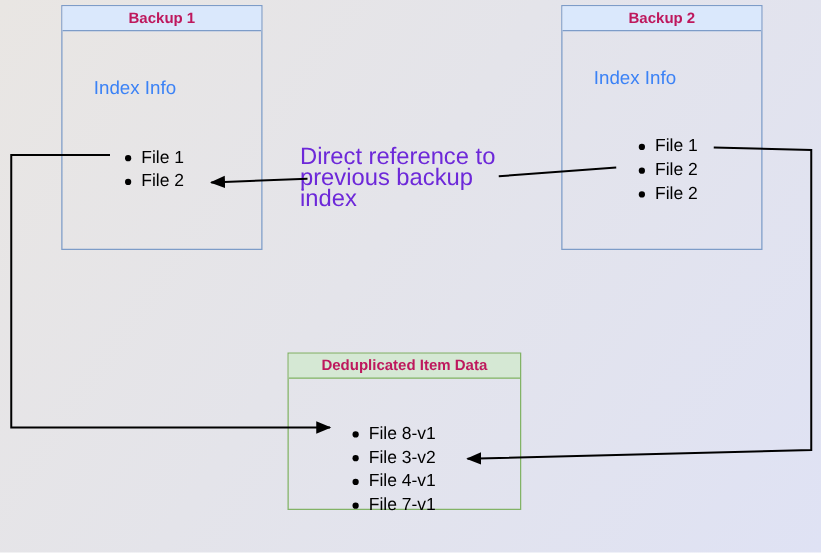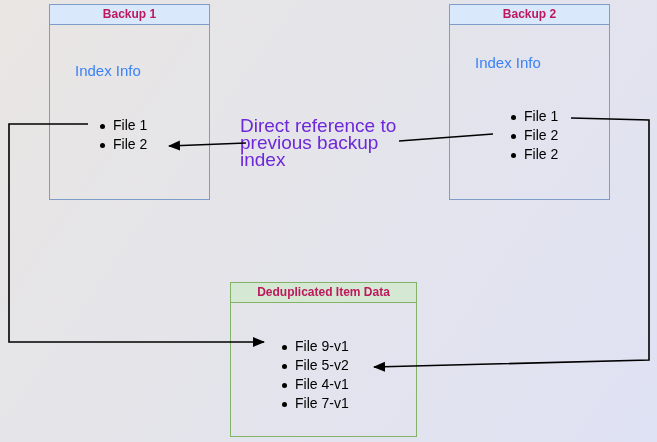--- a/index.html
+++ b/index.html
@@ -66,25 +66,25 @@
   <div class="box blue" style="left:449px;top:4px;width:161px;height:196px;">
     <div class="hdr blue">Backup 2</div>
     <div class="ilabel" style="left:25px;top:49px;">Index Info</div>
     <ul class="files" style="left:74px;top:102px;">
       <li>File 1</li>
       <li>File 2</li>
       <li>File 2</li>
     </ul>
   </div>
 
-  <div class="box green" style="left:230px;top:282px;width:187px;height:155px;">
+  <div class="box green" style="left:230px;top:282px;width:187px;height:126px;">
     <div class="hdr green">Deduplicated Item Data</div>
     <ul class="files" style="left:64px;top:54px;">
-      <li>File 9-v1</li>
-      <li>File 5-v2</li>
+      <li>File 8-v1</li>
+      <li>File 3-v2</li>
       <li>File 4-v1</li>
       <li>File 7-v1</li>
     </ul>
   </div>
 
   <div class="edge-label">Direct reference to previous backup index</div>
 
 </div>
 
 </body></html>

